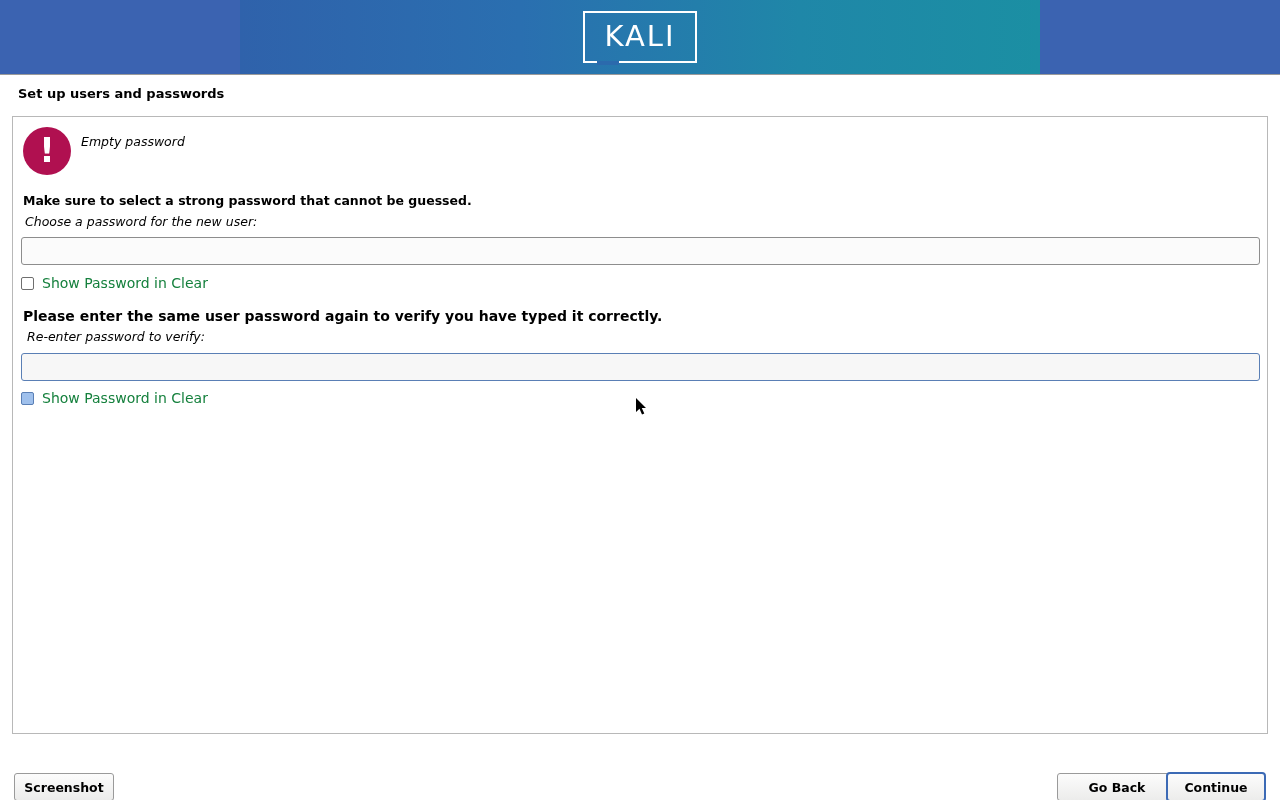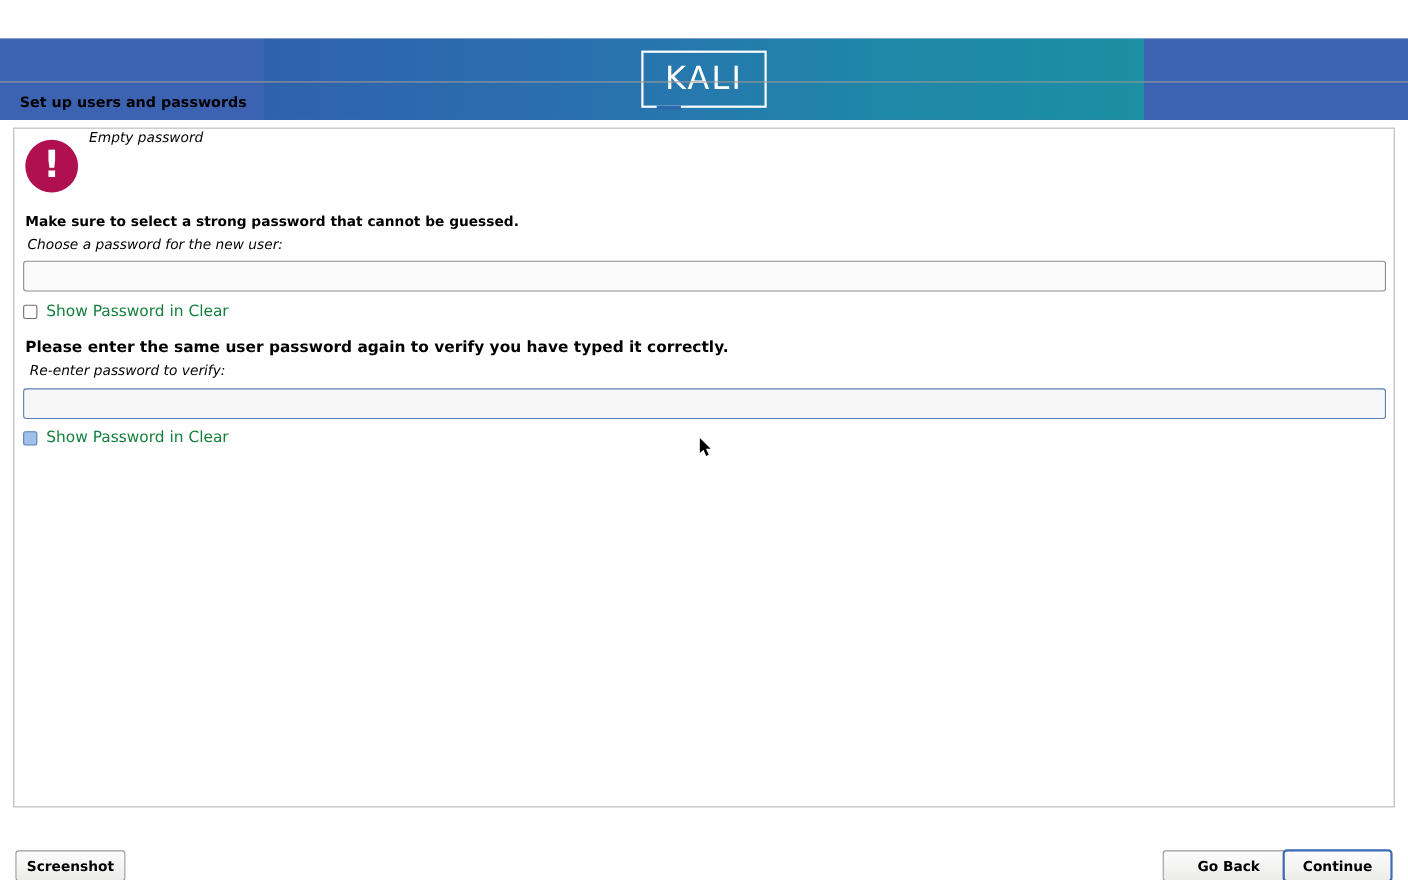--- a/index.html
+++ b/index.html
@@ -21,21 +21,20 @@
 
   
   .banner {
     position: absolute;
     top: 0;
     left: 0;
     width: 1280px;
     height: 74px;
     background: #3b62b0;
     overflow: hidden;
-    margin-top: 35px;
   }
   .banner-center {
     position: absolute;
     left: 240px;
     top: 0;
     width: 800px;
     height: 74px;
     background: linear-gradient(90deg, #2f62ab 0%, #2a6fb0 35%, #1f87a8 70%, #1b8fa3 100%);
   }
   .banner-left {
@@ -130,21 +129,21 @@
     color: #ffffff;
     font-size: 34px;
     font-weight: bold;
     line-height: 1;
     font-family: "DejaVu Sans", "Liberation Sans", sans-serif;
     padding-bottom: 3px;
   }
   .error-title {
     position: absolute;
     left: 68px;
-    top: 0;
+    top: 17px;
     font-size: 12.5px;
     font-style: italic;
     color: #000000;
   }
   .error-text {
     position: absolute;
     left: 68px;
     top: 30px;
     font-size: 12.5px;
     font-weight: bold;

